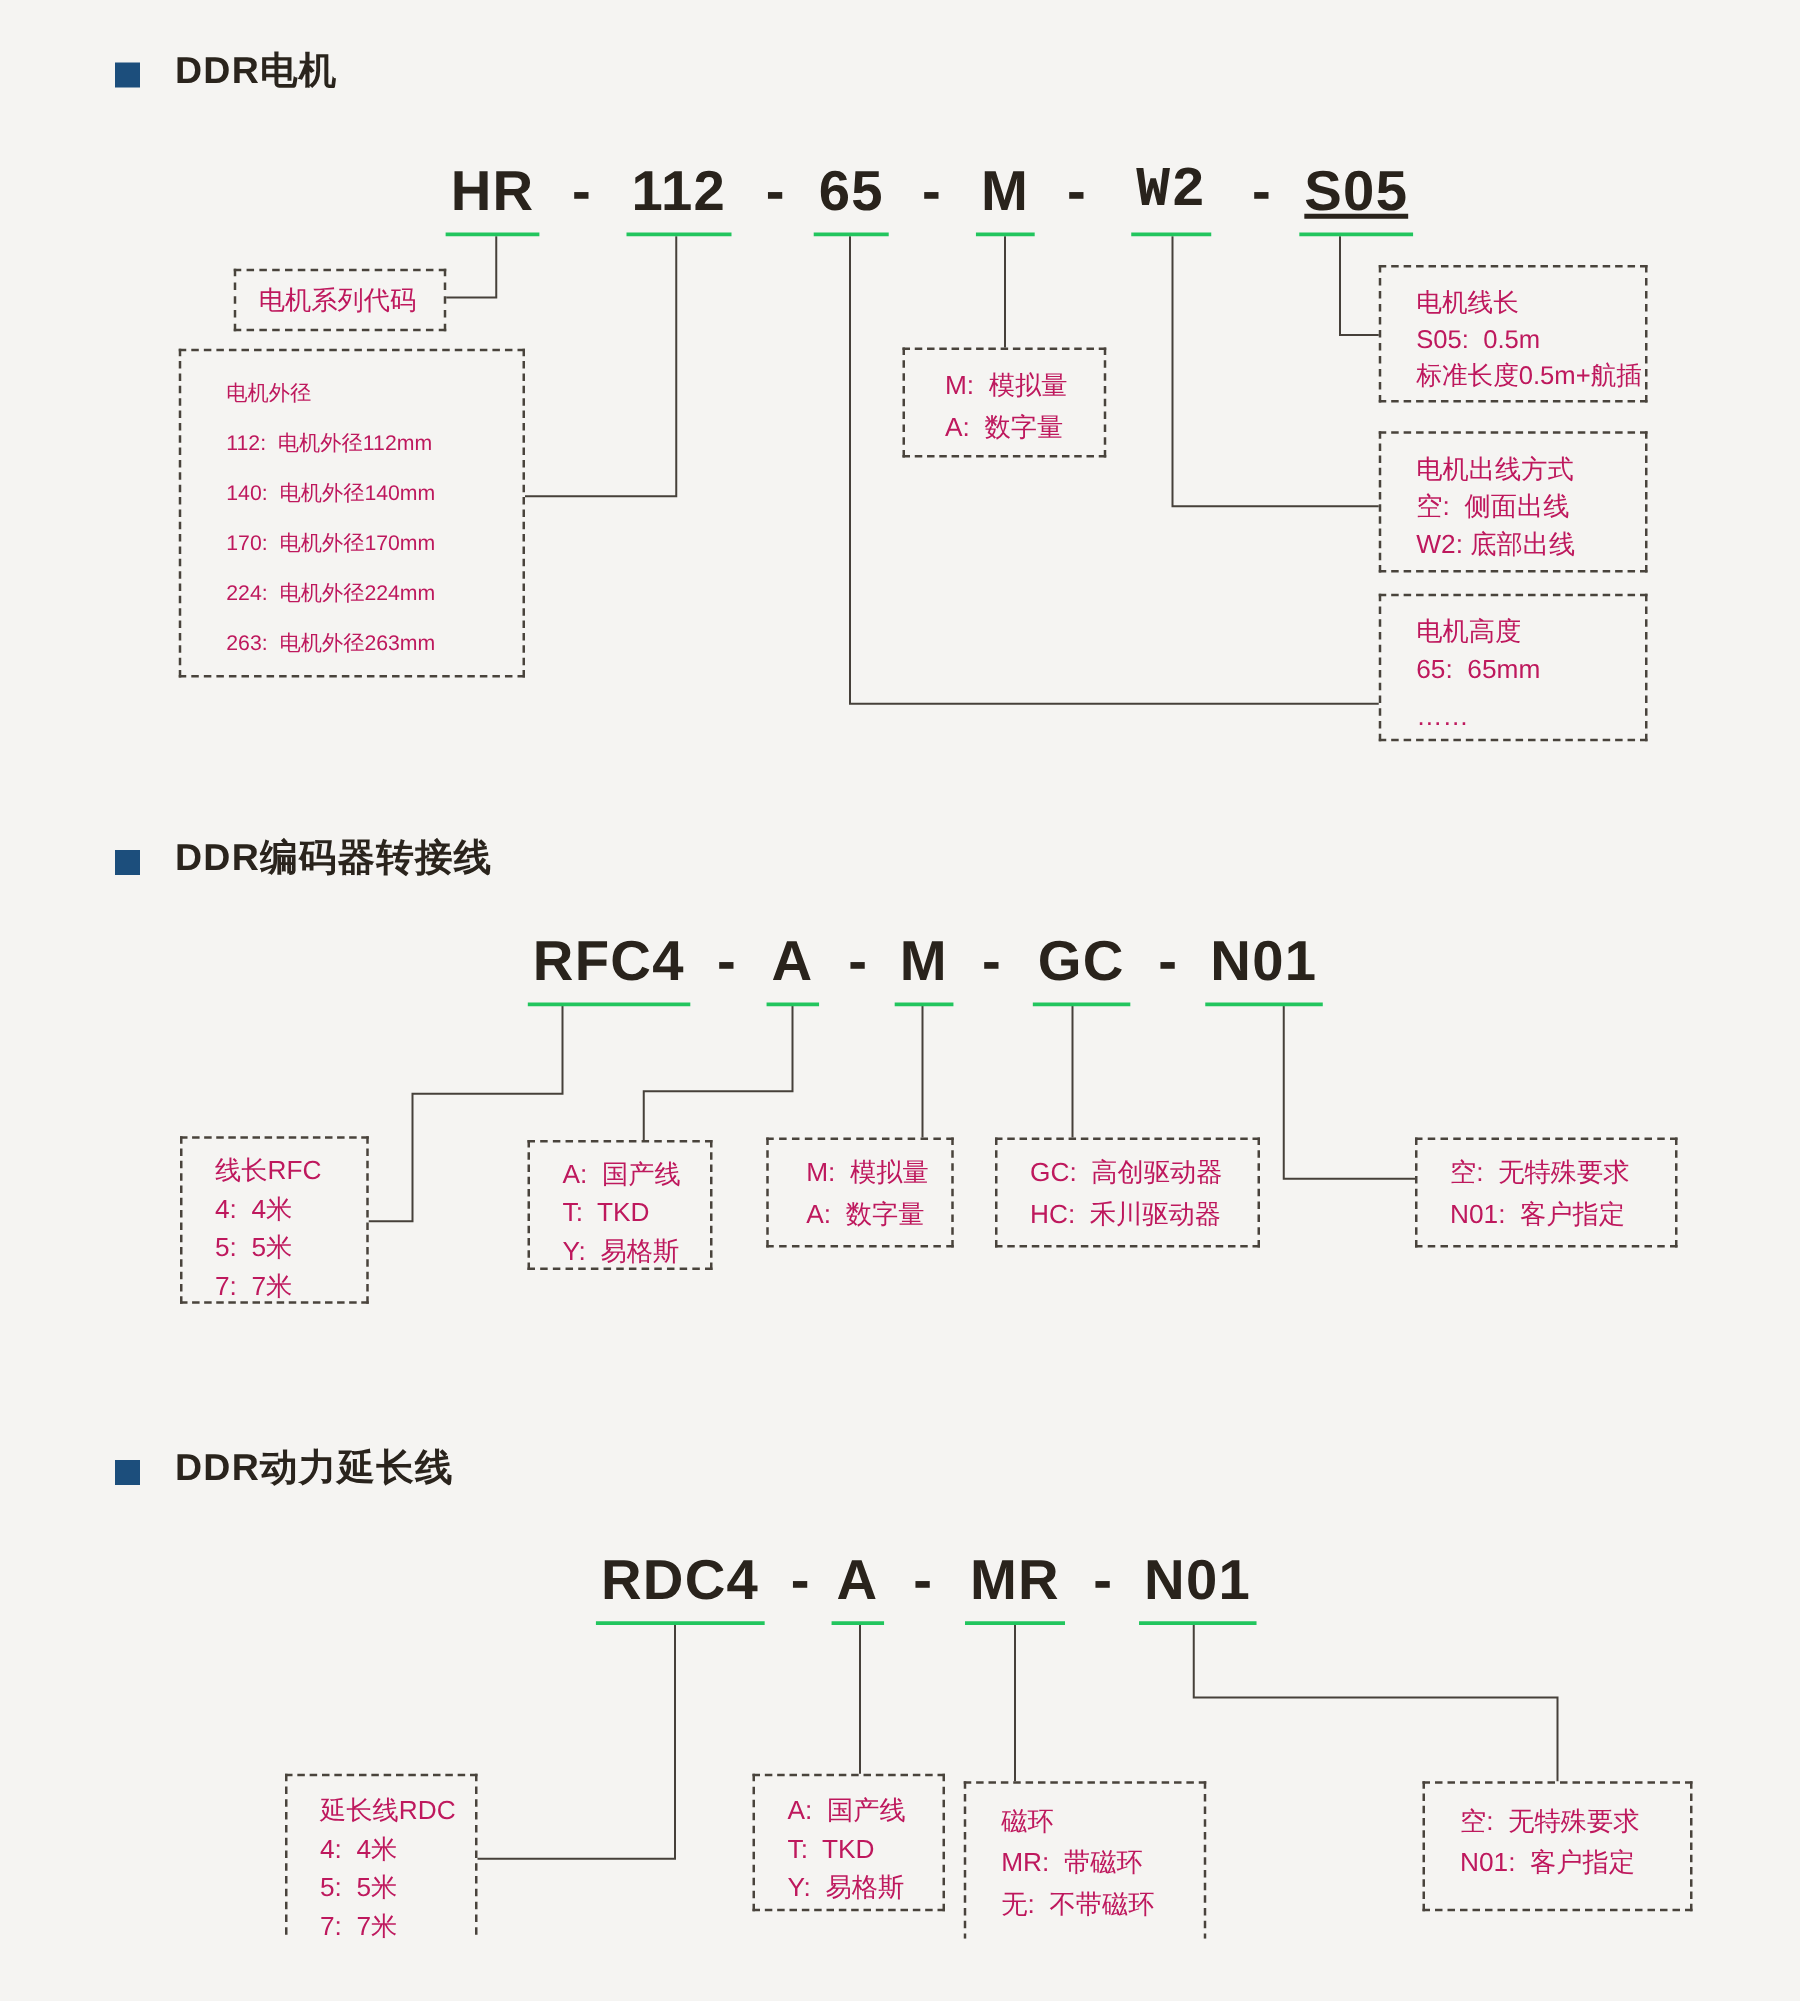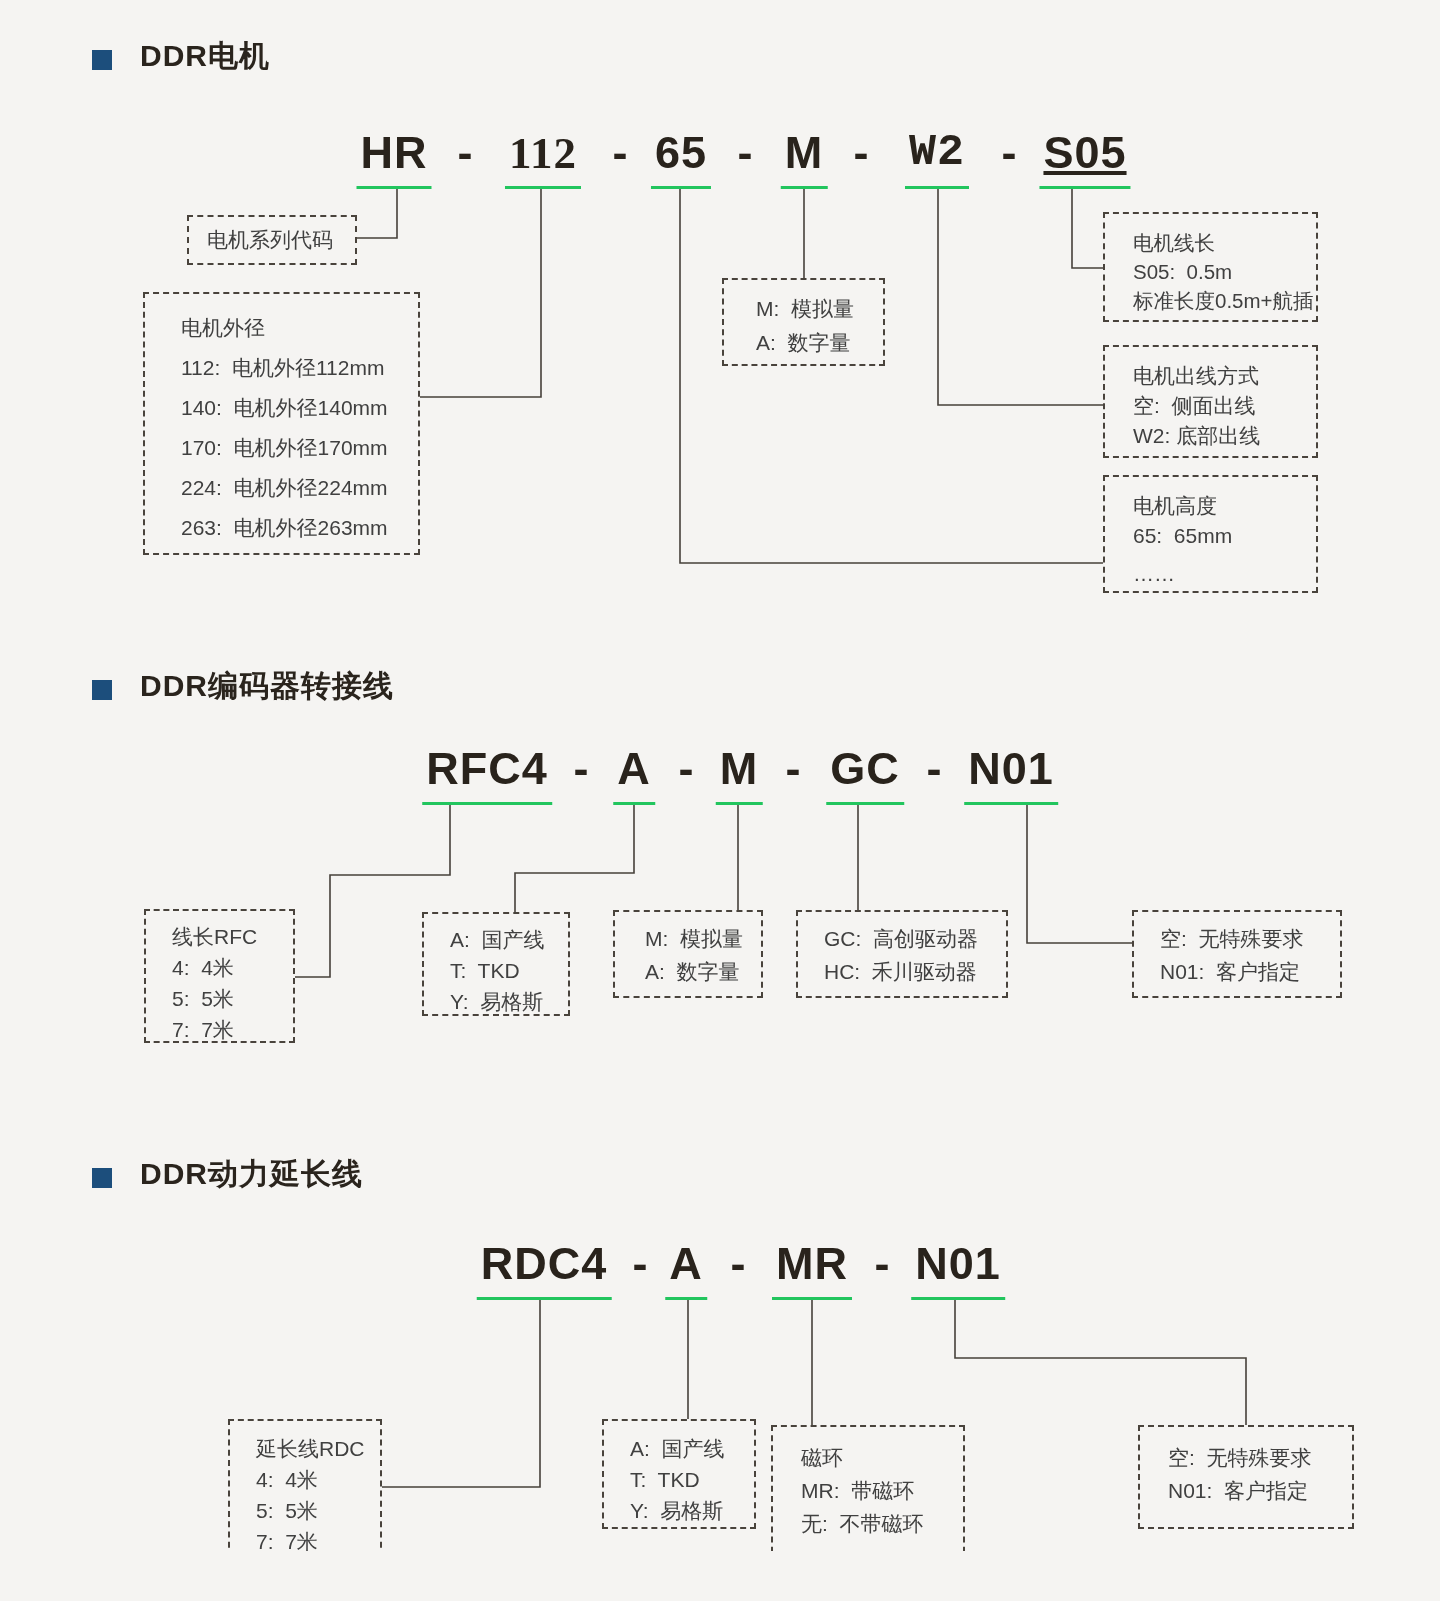--- a/index.html
+++ b/index.html
@@ -18,21 +18,21 @@
     font-size:45px;font-weight:bold;color:#29231c;line-height:50px;
     padding:0 4px 8px 4px;border-bottom:3px solid #22c55e;white-space:nowrap;
     letter-spacing:1px;
   }
   .dash{
     position:absolute;transform:translateX(-50%);
     font-size:45px;font-weight:bold;color:#29231c;line-height:50px;white-space:nowrap;
   }
   .dbox{
     position:absolute;box-sizing:border-box;border:2px dashed #49433c;
-    color:#404040;font-size:21px;white-space:nowrap;
+    color:#be185d;font-size:21px;white-space:nowrap;
   }
   .dbox .ln{white-space:nowrap;}
   .vcenter{display:flex;align-items:center;}
   .gap-top{margin-top:8px;}
 </style>
 </head>
 <body>
 
 <div class="canvas">
 
@@ -58,36 +58,36 @@
       <polyline points="955,1299 955,1358 1246,1358 1246,1425"></polyline>
     </g>
   </svg>
 
   <div class="bullet" style="left:92px;top:50px;"></div>
   <div class="sec-title" style="left:140px;top:36px;">DDR电机</div>
 
   <div>
     <span class="seg" style="left:394px;top:128px;">HR</span>
     <span class="dash" style="left:465px;top:128px;">-</span>
-    <span class="seg" style="left:543px;top:128px;font-family:Liberation Serif, serif;">112</span>
+    <span class="seg" style="left:543px;top:128px;">112</span>
     <span class="dash" style="left:620px;top:128px;">-</span>
     <span class="seg" style="left:681px;top:128px;">65</span>
     <span class="dash" style="left:745px;top:128px;">-</span>
     <span class="seg" style="left:804px;top:128px;">M</span>
     <span class="dash" style="left:861px;top:128px;">-</span>
     <span class="seg" style="left:937px;top:128px;font-family:Liberation Mono, monospace;">W2</span>
     <span class="dash" style="left:1009px;top:128px;">-</span>
     <span class="seg" style="left:1085px;top:128px;text-decoration:underline;">S05</span>
   </div>
 
   <div class="dbox vcenter" style="left:187px;top:215px;width:170px;height:50px;padding-left:18px;">
     <div class="ln">电机系列代码</div>
   </div>
 
-  <div class="dbox" style="left:143px;top:292px;width:277px;height:263px;padding:14px 0 0 36px;line-height:40px;font-size:21px;">
+  <div class="dbox" style="left:143px;top:279px;width:277px;height:263px;padding:14px 0 0 36px;line-height:40px;font-size:17px;">
     <div class="ln">电机外径</div>
     <div class="ln">112:&nbsp; 电机外径112mm</div>
     <div class="ln">140:&nbsp; 电机外径140mm</div>
     <div class="ln">170:&nbsp; 电机外径170mm</div>
     <div class="ln">224:&nbsp; 电机外径224mm</div>
     <div class="ln">263:&nbsp; 电机外径263mm</div>
   </div>
 
   <div class="dbox" style="left:722px;top:278px;width:163px;height:88px;padding:12px 0 0 32px;line-height:34px;">
     <div class="ln">M:&nbsp; 模拟量</div>

